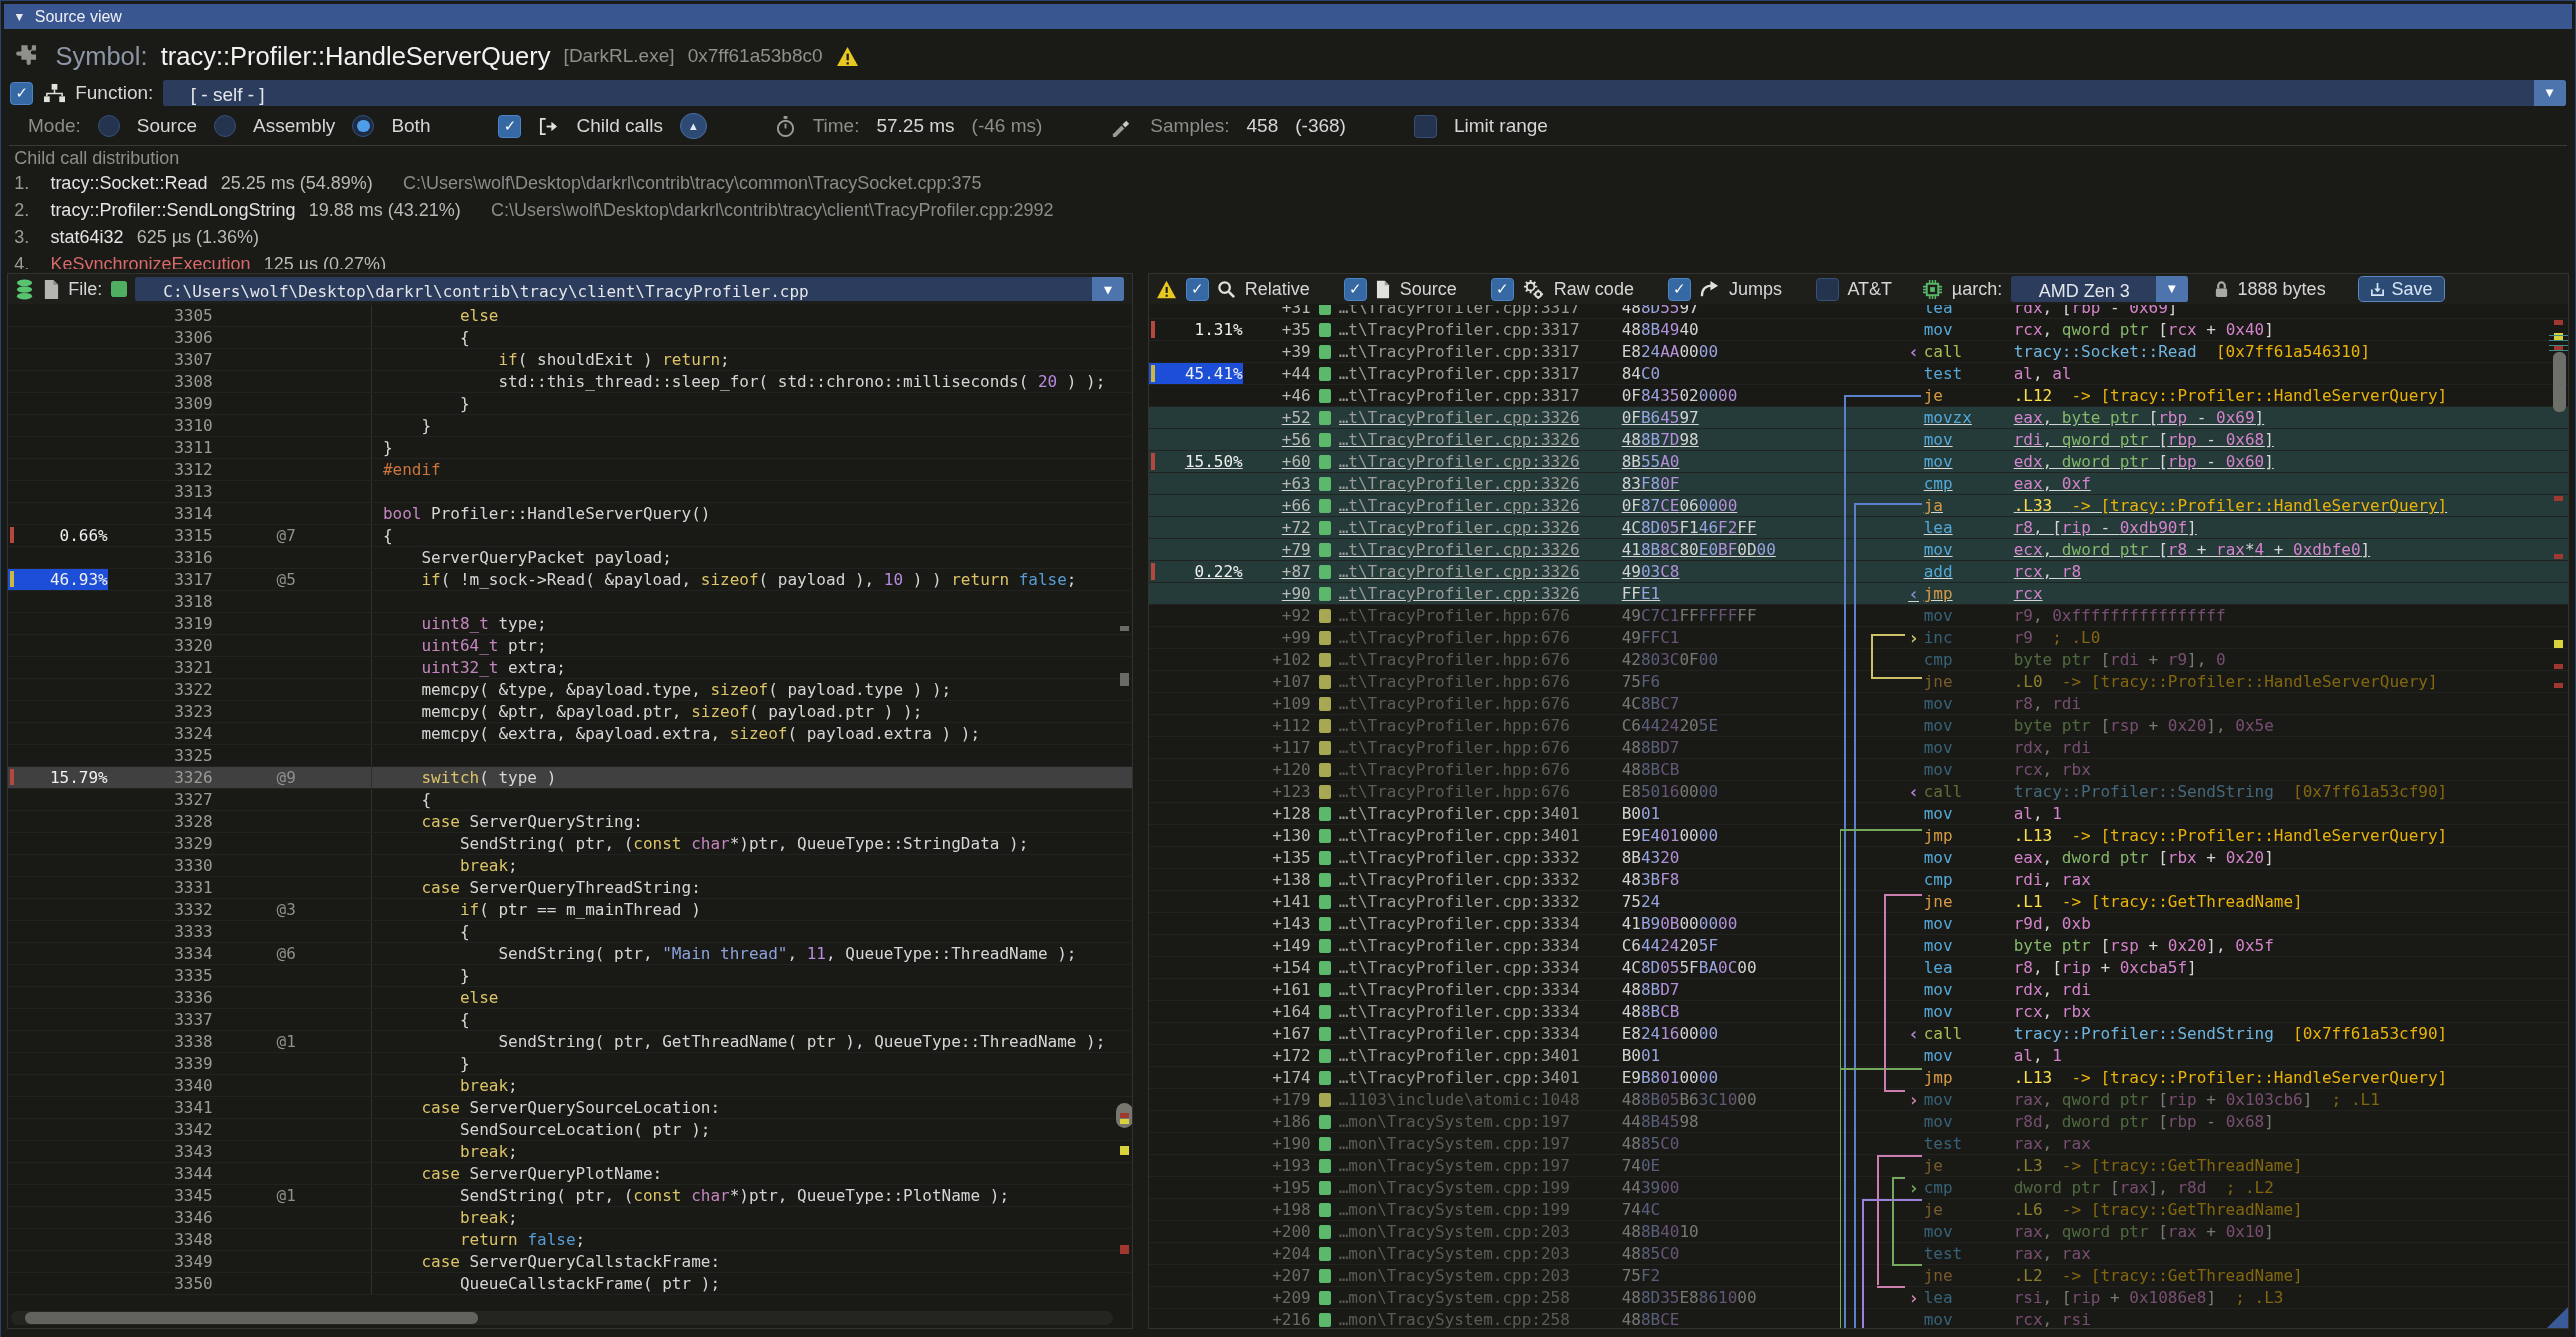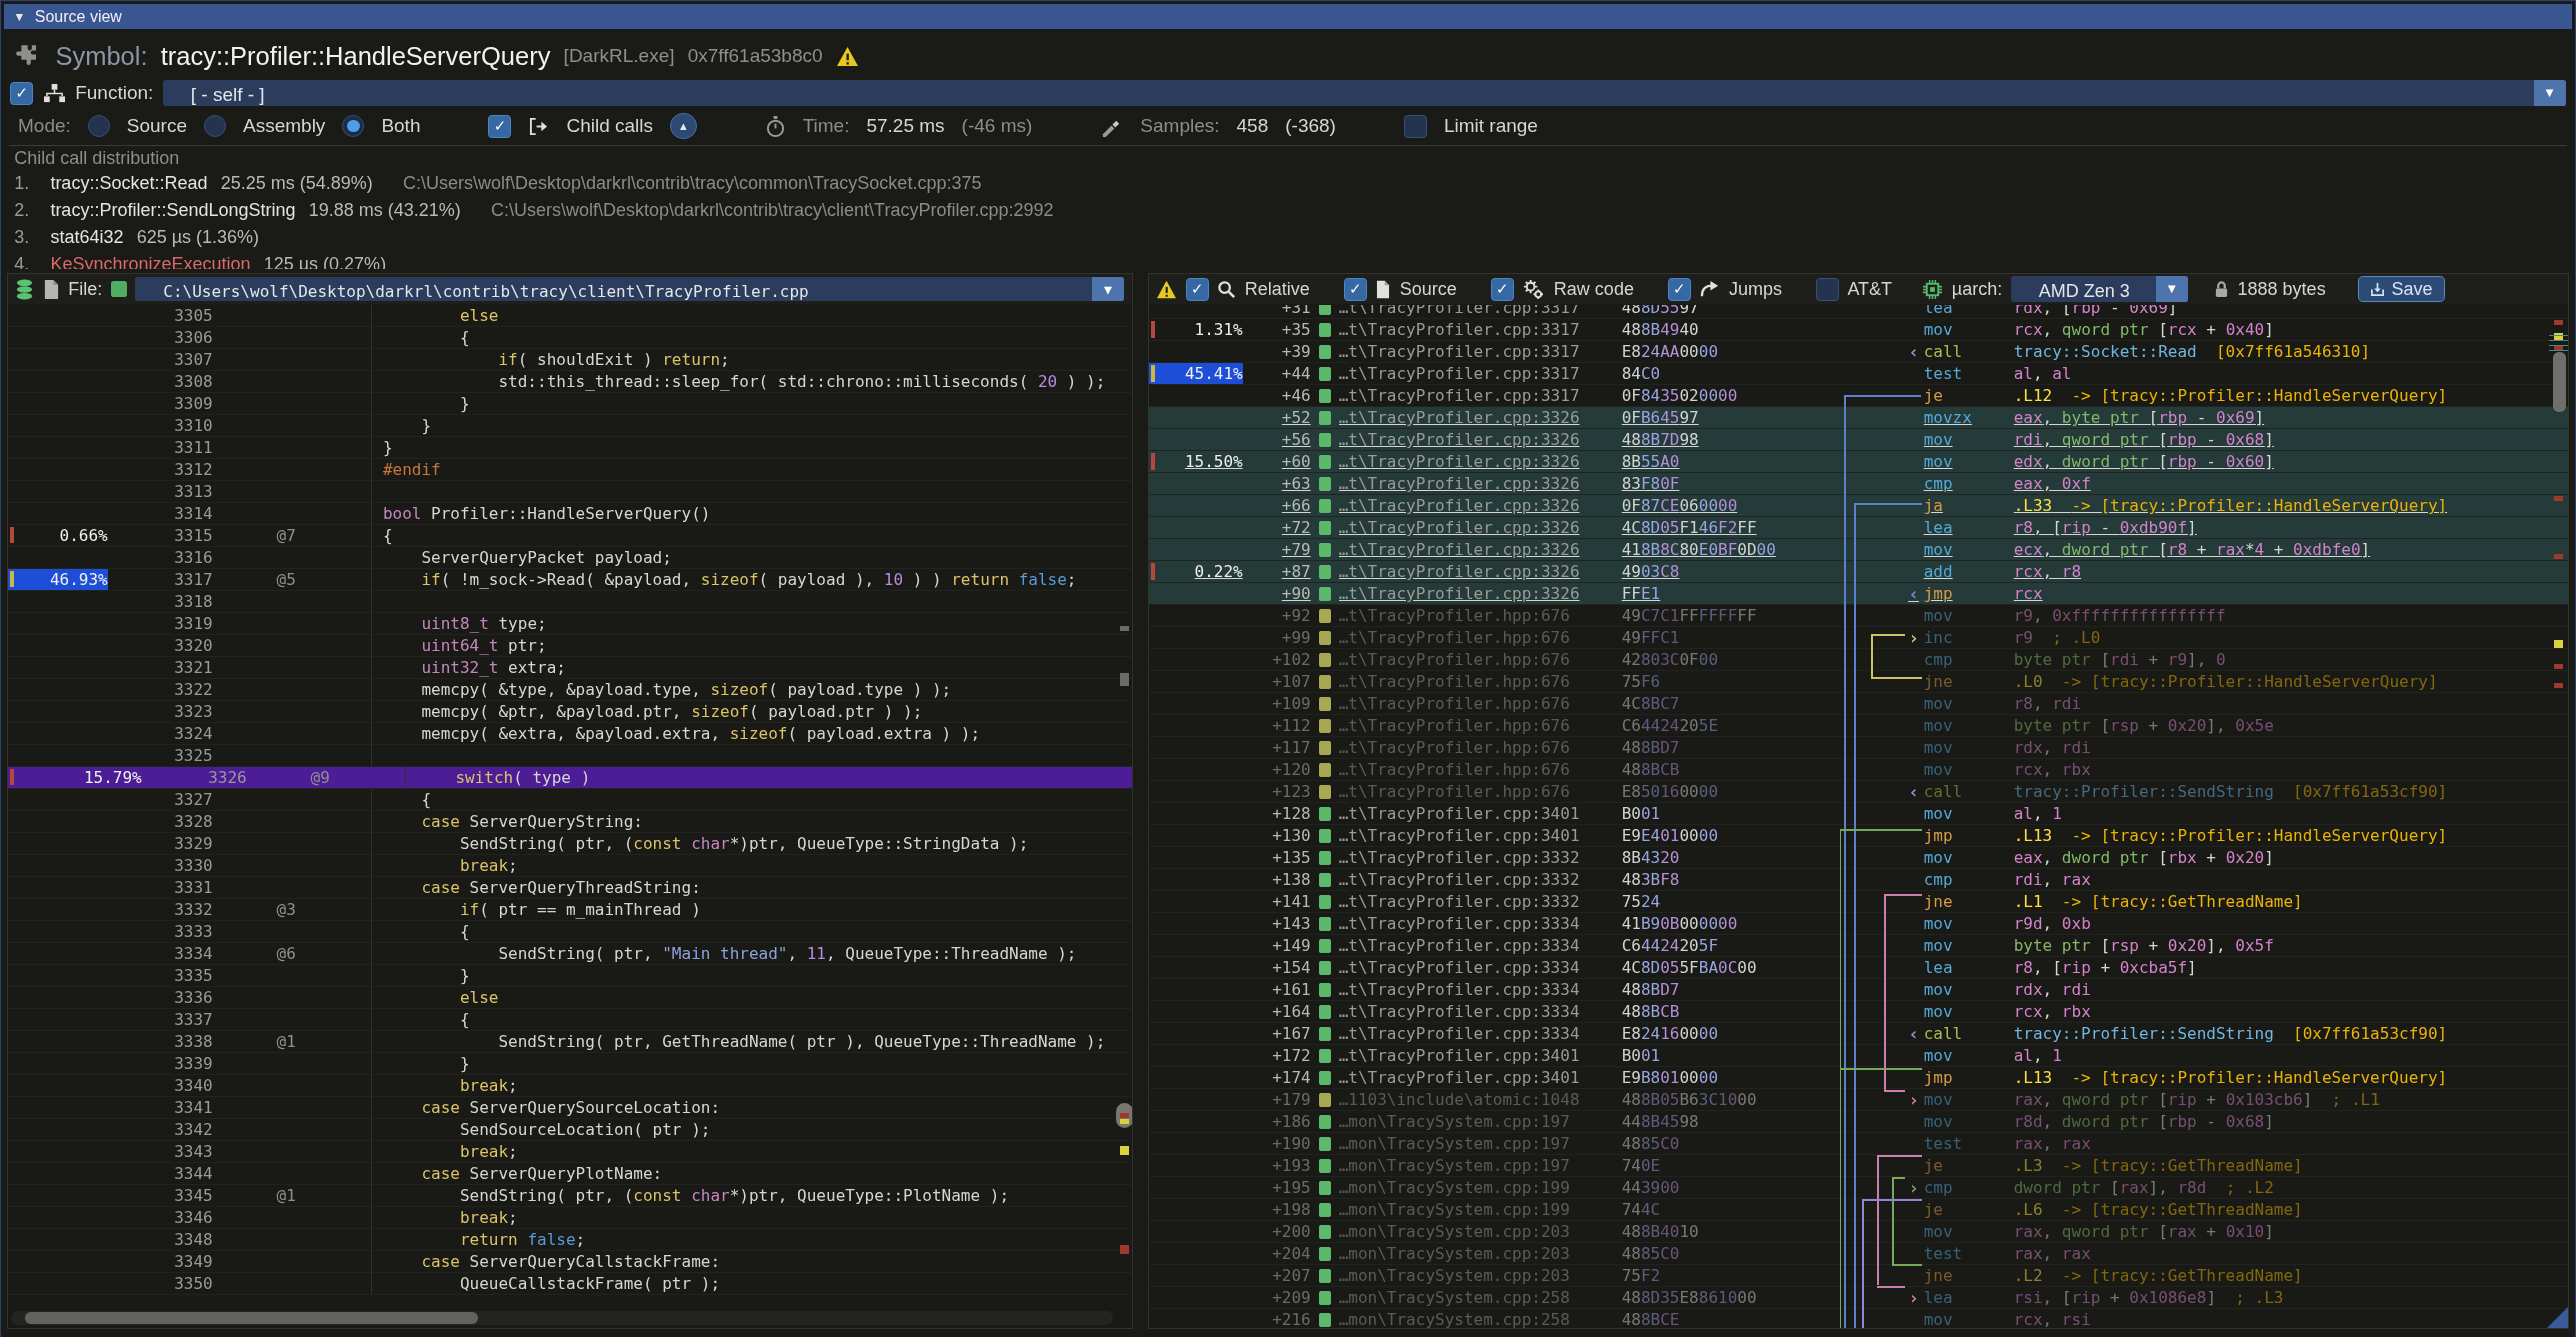--- a/index.html
+++ b/index.html
@@ -24,21 +24,21 @@
   .fncombo{flex:1;}
   
   .chk{width:21px;height:21px;border-radius:3.8px;background:#3668a4;border:0.9px solid #4a85c8;
        display:inline-flex;align-items:center;justify-content:center;color:#fff;font-size:15px;flex:none;}
   .chk.off{background:#24344e;border-color:#35507a;color:transparent;}
   .radio{width:20px;height:20px;border-radius:50%;background:#24344e;border:0.9px solid #35507a;flex:none;
          display:inline-flex;align-items:center;justify-content:center;}
   .radio.on{background:#1d2c44;}
   .radio.on i{width:12.3px;height:12.3px;border-radius:50%;background:#4f9ce8;display:block;}
   
-  .moderow{position:absolute;left:17px;top:110px;right:9.4px;height:30px;display:flex;align-items:center;gap:17px;font-size:19px;}
+  .moderow{position:absolute;left:27px;top:110px;right:9.4px;height:30px;display:flex;align-items:center;gap:17px;font-size:19px;}
   .dimlbl{color:#8d8d8a;}
   .gap{width:34px;}
   .circbtn{width:24.6px;height:24.6px;border-radius:50%;background:#2c4a74;border:0.9px solid #4a6ea8;color:#dfe8f4;
            font-size:11.3px;display:inline-flex;align-items:center;justify-content:center;}
   .hsep{position:absolute;left:7.6px;top:144px;right:7.6px;height:0.9px;background:#3a3a36;}
   
   .ccalls{position:absolute;left:13.2px;top:147px;right:9.4px;height:121px;overflow:hidden;font-size:18px;}
   .ccalls .hd{color:#8d8d8a;margin-bottom:3.8px;}
   .centry{display:flex;align-items:baseline;height:27px;gap:13.2px;}
   .centry .idx{color:#9a9a96;width:23px;}
@@ -52,21 +52,21 @@
   .lpane{width:1126px;flex:none;}
   .rpane{flex:1;}
   .panebar{position:absolute;left:0;right:0;top:0;height:30px;display:flex;align-items:center;gap:8.5px;
            padding:0 7.6px;font-size:18px;background:#1e1e1a;}
   .panebody{position:absolute;left:0;right:0;top:31px;bottom:0;overflow:hidden;}
   .filecombo{flex:1;height:24.6px;font-family:"DejaVu Sans Mono",monospace;font-size:16px;}
   .sqicon{width:16px;height:16px;border-radius:2.8px;background:#4fae62;flex:none;}
   
   .srow{display:flex;height:22px;line-height:21px;box-sizing:border-box;border-bottom:0.9px solid #222220;
         font-family:"DejaVu Sans Mono",monospace;font-size:16px;position:relative;gap:45px;}
-  .srow.hl{background:#4c1d95;padding-left:34px;}
+  .srow.hl{background:#404040;}
   .sbar{position:absolute;left:1.9px;top:1.9px;bottom:2.8px;width:4.7px;}
   .bar-r{background:#b4483e;}
   .bar-y{background:#ccb83e;}
   .spct{width:100px;text-align:right;color:#f0f0ee;flex:none;}
   .pcthl{background:#1d4ed8;}
   .snum{width:60px;text-align:right;color:#9a9a96;flex:none;padding-right:1.9px;}
   .sanchor{width:66px;color:#8f8f8b;flex:none;padding-left:17px;box-sizing:border-box;}
   .scode{flex:1;border-left:0.9px solid #30302c;padding-left:11.3px;white-space:pre;color:#d6d6d4;}
   .k-y{color:#dcc468;} .k-t{color:#c586c0;} .k-n{color:#b88ae0;} .k-b{color:#569cd6;}
   .k-s{color:#8ca2dc;} .k-o{color:#c9763d;}

